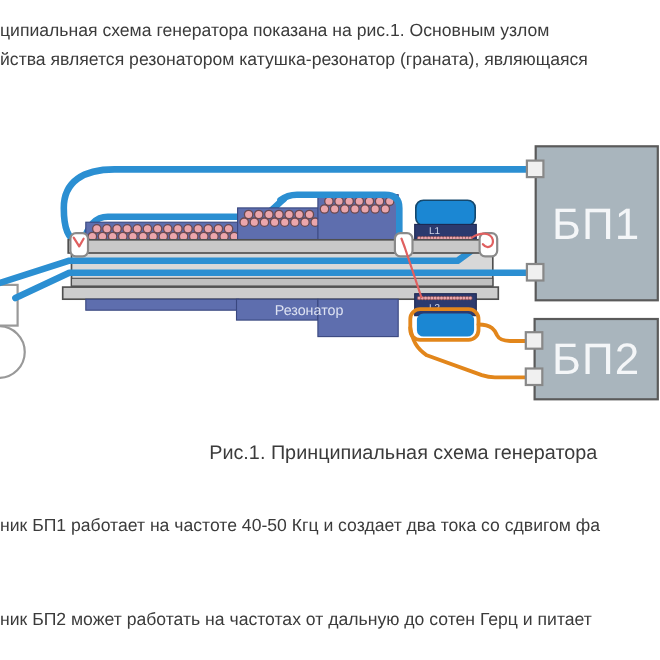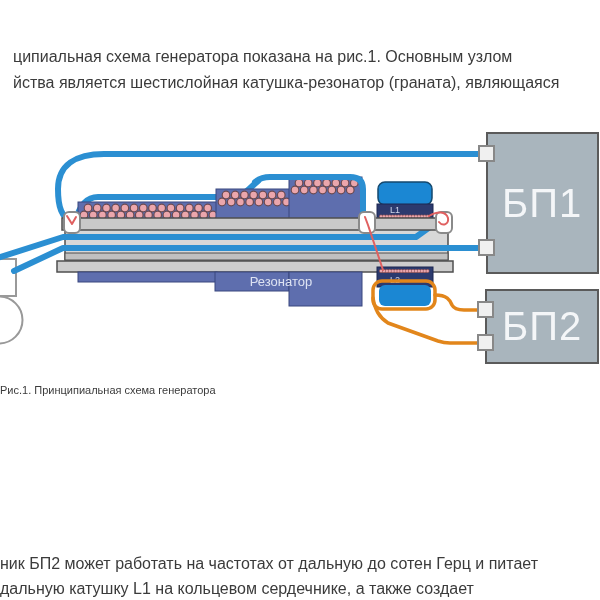--- a/index.html
+++ b/index.html
@@ -4,24 +4,24 @@
 <style>
   html,body{margin:0;padding:0;}
   body{
     width:600px;height:600px;position:relative;overflow:hidden;
     background:#ffffff;
     font-family:"Liberation Sans","DejaVu Sans",sans-serif;
     color:#3b3b3b;
   }
   .para{position:absolute;left:0;font-size:16px;}
   .tline{white-space:nowrap;}
-  #para-top{top:44px;line-height:25.5px;padding-left:13px;}
+  #para-top{top:16px;line-height:25.5px;}
   #para-psu1{top:466px;line-height:25.7px;}
   #para-psu2{top:551px;line-height:25px;}
-  #caption{position:absolute;top:384px;left:0;width:543px;text-align:left;font-size:11px;}
+  #caption{position:absolute;top:401px;left:0;width:543px;text-align:right;font-size:18px;}
   #diagram{position:absolute;top:125px;left:0;}
   .wire{fill:none;stroke-linecap:round;stroke-linejoin:round;}
   .blue{stroke-width:6;}
   .orange{stroke-width:3.5;}
   .red{stroke-width:2;}
   .dotback{stroke:#6b4a50;stroke-width:8.8;stroke-dasharray:0.01 9.2;stroke-linecap:round;fill:none;}
   .dotfront{stroke:#eba6ac;stroke-width:6.4;stroke-dasharray:0.01 9.2;stroke-linecap:round;fill:none;}
   .minidotback{stroke:#8a545c;stroke-width:4;stroke-dasharray:0.01 2.9;stroke-linecap:round;fill:none;}
   .minidotfront{stroke:#eba6ac;stroke-width:2.6;stroke-dasharray:0.01 2.9;stroke-linecap:round;fill:none;}
   .coilblock{stroke:#39477f;stroke-width:1;}
@@ -32,21 +32,21 @@
   .psu-label{font-family:"Liberation Sans","DejaVu Sans",sans-serif;font-size:40px;fill:#f4f6f8;letter-spacing:1px;}
   .small-label{font-family:"Liberation Sans","DejaVu Sans",sans-serif;font-size:9px;fill:#cfd6ea;}
   .res-label{font-family:"Liberation Sans","DejaVu Sans",sans-serif;font-size:13px;fill:#dde2f2;}
   .bulb{fill:#ffffff;stroke:#999999;stroke-width:2;}
 </style>
 </head>
 <body>
 
 <div id="para-top" class="para">
   <div class="tline">ципиальная схема генератора показана на рис.1. Основным узлом</div>
-  <div class="tline">йства является шестислойная катушка-резонатор (граната), являющаяся</div>
+  <div class="tline">йства является резонатором катушка-резонатор (граната), являющаяся</div>
 </div>
 
 <svg id="diagram" width="600" height="250" viewBox="0 0 600 250">
 
   <path class="wire blue" d="M 486 29 H 104 C 76 29 58 40 58 64 C 58 83 62 92 71 96" stroke="#2b8fd2"></path>
 
   <path class="wire blue" d="M 75 97 C 80 78 88 72 98 72 H 230 C 245 72 250 62 258 56" stroke="#2b8fd2"></path>
 
   <circle class="bulb" cx="-1" cy="195" r="23.5"></circle>
   <rect class="bulb" x="-16" y="134" width="32" height="37"></rect>
@@ -114,18 +114,18 @@
 
   <rect x="486" y="165" width="112" height="73" stroke="#5a5a5a" stroke-width="2" fill="#a9b5bd"></rect>
   <text class="psu-label" x="542" y="215" text-anchor="middle">БП2</text>
   <rect class="terminal" x="478" y="177" width="15" height="15"></rect>
   <rect class="terminal" x="478" y="210" width="15" height="15"></rect>
 </svg>
 
 <div id="caption">Рис.1. Принципиальная схема генератора</div>
 
 <div id="para-psu1" class="para">
+  <div class="tline">ник БП1 работает на частоте 40-50 Кгц и создает два тока со сдвигом фа</div>
 </div>
 
 <div id="para-psu2" class="para">
   <div class="tline">ник БП2 может работать на частотах от дальную до сотен Герц и питает</div>
-  <div class="tline">дальную катушку L1 на кольцевом сердечнике, а также создает</div>
 </div>
 
 </body></html>

